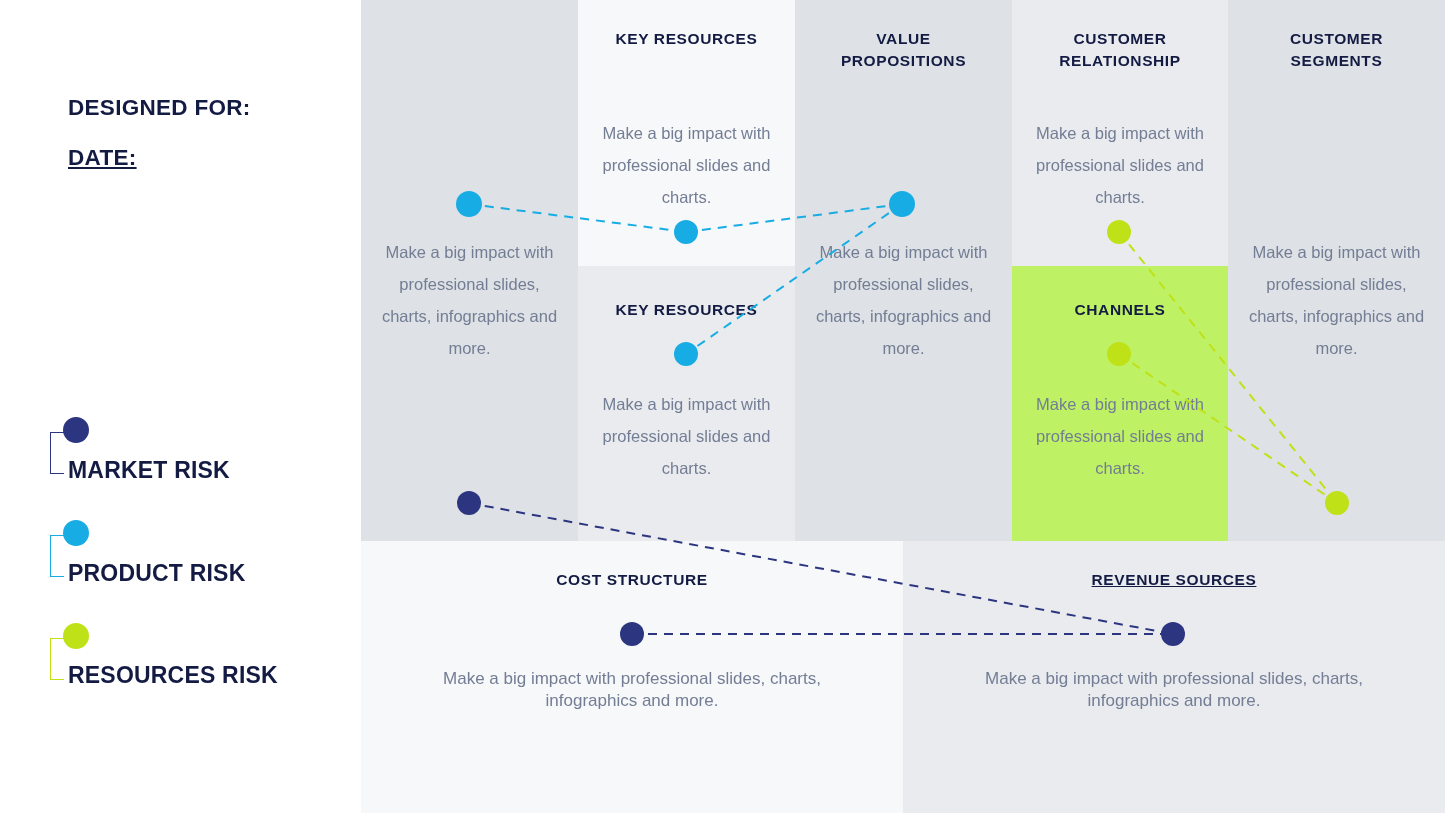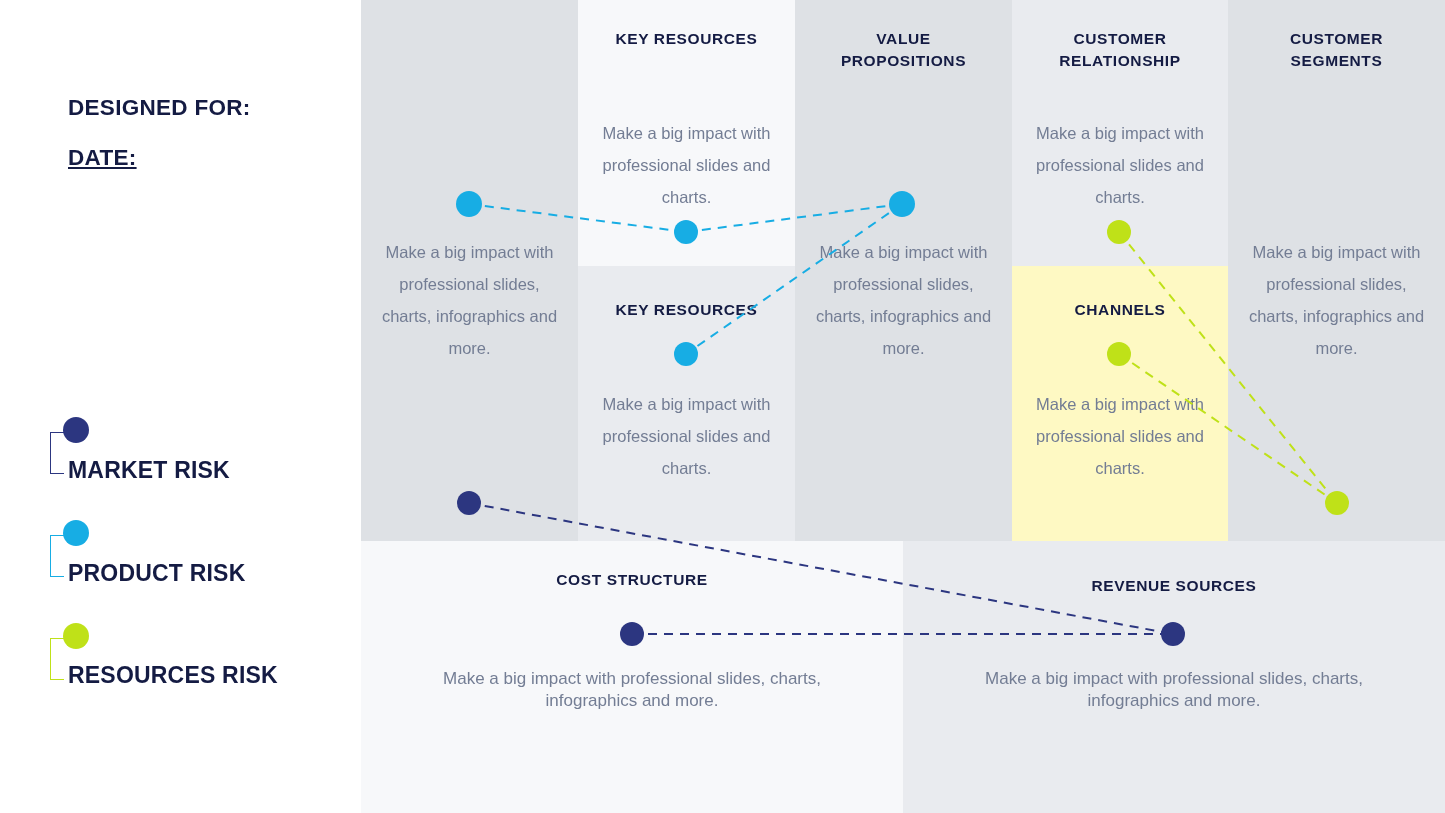--- a/index.html
+++ b/index.html
@@ -113,38 +113,38 @@
     <div class="panel-title" style="top:50px;">PROPOSITIONS</div>
     <div class="panel-body" style="top:236px;">Make a big impact with professional slides, charts, infographics and more.</div>
   </div>
 
   <div class="panel" style="left:1012px;top:0;width:216px;height:266px;background:#e9ebef;">
     <div class="panel-title" style="top:28px;">CUSTOMER</div>
     <div class="panel-title" style="top:50px;">RELATIONSHIP</div>
     <div class="panel-body" style="top:117px;">Make a big impact with professional slides and charts.</div>
   </div>
 
-  <div class="panel" style="left:1012px;top:266px;width:216px;height:275px;background:#fef9c3;">
+  <div class="panel" style="left:1012px;top:266px;width:216px;height:275px;background:#bef264;">
     <div class="panel-title" style="top:33px;">CHANNELS</div>
     <div class="panel-body" style="top:122px;">Make a big impact with professional slides and charts.</div>
   </div>
 
   <div class="panel" style="left:1228px;top:0;width:217px;height:541px;background:#dee1e5;">
     <div class="panel-title" style="top:28px;">CUSTOMER</div>
     <div class="panel-title" style="top:50px;">SEGMENTS</div>
     <div class="panel-body" style="top:236px;">Make a big impact with professional slides, charts, infographics and more.</div>
   </div>
 
   <div class="panel" style="left:361px;top:541px;width:542px;height:272px;background:#f7f8fa;">
     <div class="panel-title" style="top:28px;">COST STRUCTURE</div>
     <div class="panel-body wide" style="top:127px;">Make a big impact with professional slides, charts, infographics and more.</div>
   </div>
 
   <div class="panel" style="left:903px;top:541px;width:542px;height:272px;background:#e9ebef;">
-    <div class="panel-title" style="top:34px;">REVENUE SOURCES</div>
+    <div class="panel-title" style="top:28px;text-decoration:underline;">REVENUE SOURCES</div>
     <div class="panel-body wide" style="top:127px;">Make a big impact with professional slides, charts, infographics and more.</div>
   </div>
 
   <svg id="lines">
       <line x1="469" y1="204" x2="686" y2="232" stroke="#17ADE4" stroke-width="2" stroke-dasharray="9 7"></line>
       <line x1="686" y1="232" x2="902" y2="204" stroke="#17ADE4" stroke-width="2" stroke-dasharray="9 7"></line>
       <line x1="902" y1="204" x2="686" y2="354" stroke="#17ADE4" stroke-width="2" stroke-dasharray="9 7"></line>
       <line x1="1119" y1="232" x2="1337" y2="503" stroke="#BFE118" stroke-width="2" stroke-dasharray="9 7"></line>
       <line x1="1119" y1="354" x2="1337" y2="503" stroke="#BFE118" stroke-width="2" stroke-dasharray="9 7"></line>
       <line x1="469" y1="503" x2="1173" y2="634" stroke="#2C3680" stroke-width="2" stroke-dasharray="9 7"></line>

